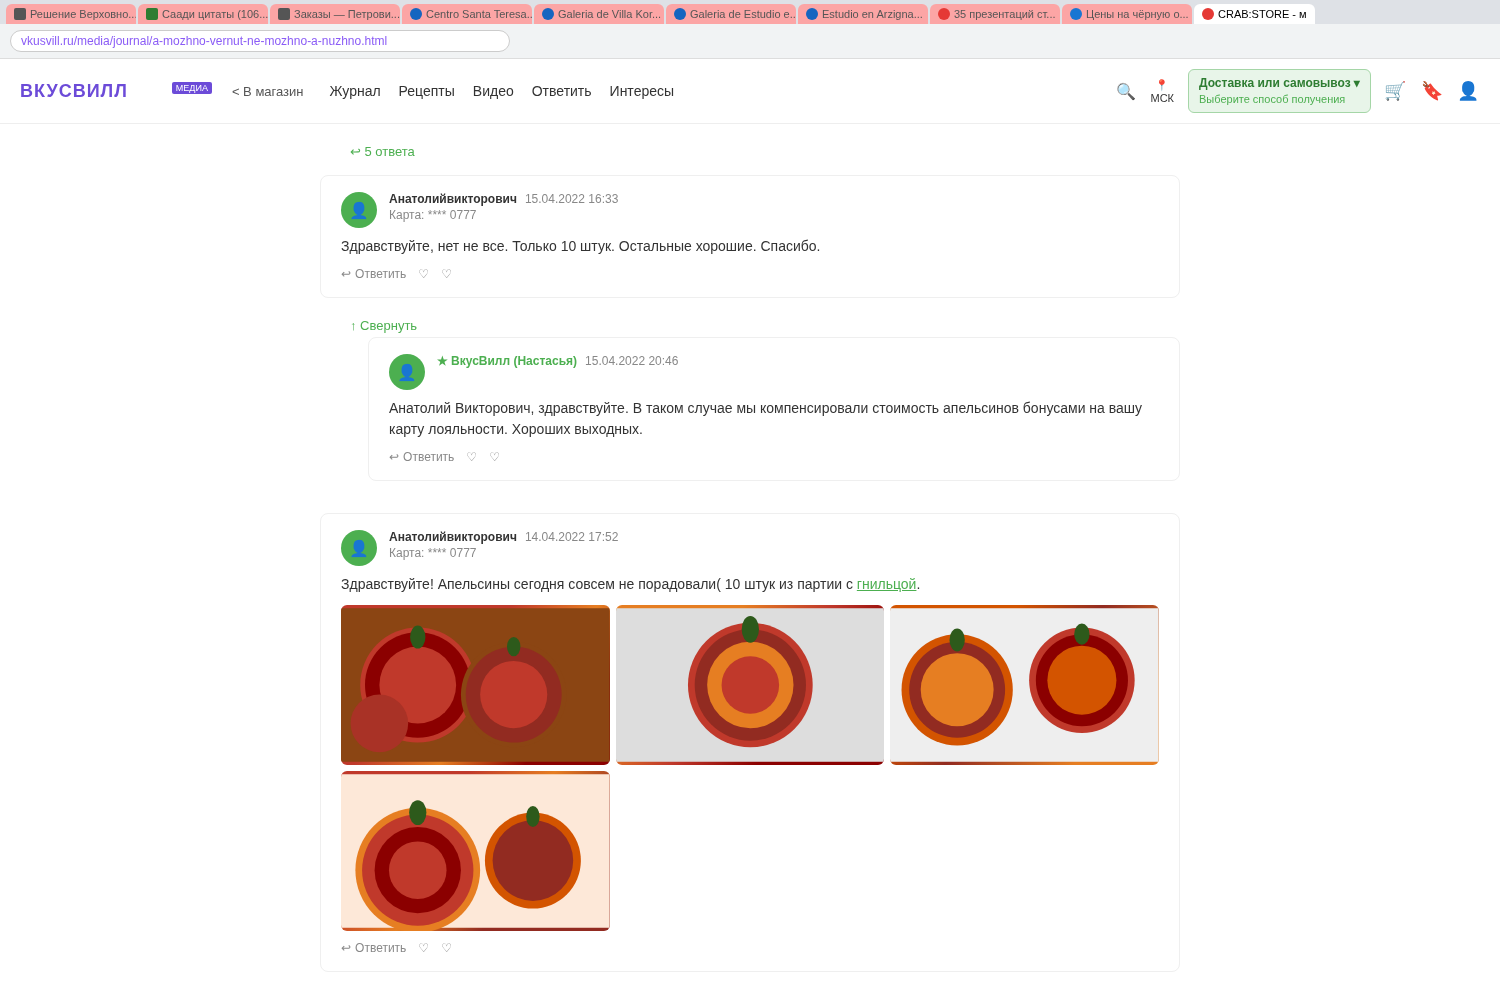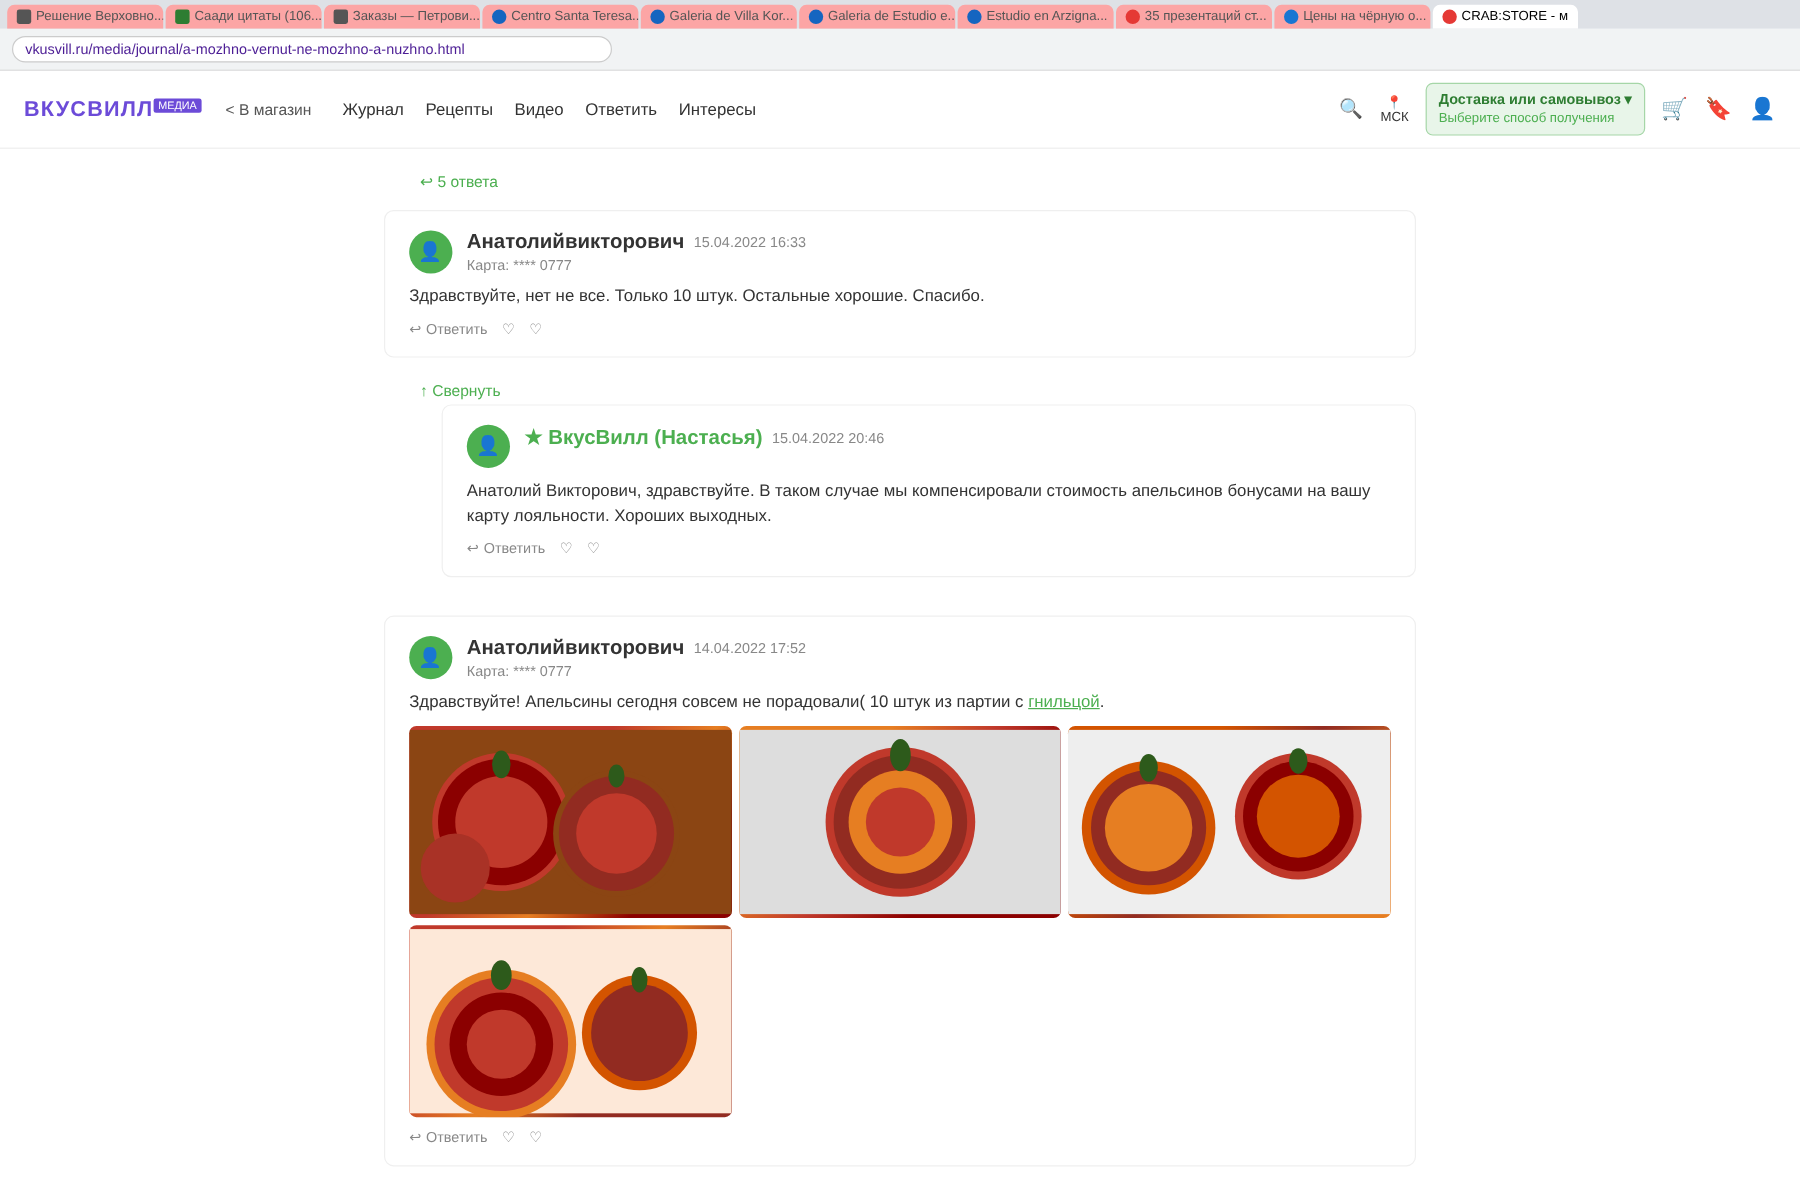--- a/index.html
+++ b/index.html
@@ -13,21 +13,21 @@
       display: flex;
       align-items: center;
       gap: 8px;
     }
     .url-bar {
       background: #fff;
       border: 1px solid #ccc;
       border-radius: 12px;
       padding: 3px 10px;
       font-size: 12px;
-      color: #4c1d95;
+      color: #8b5cf6;
       flex: 1;
       max-width: 500px;
     }
     .tabs-bar {
       background: #dee1e6;
       display: flex;
       align-items: flex-end;
       padding: 4px 6px 0;
       gap: 2px;
       overflow: hidden;
@@ -80,20 +80,21 @@
       letter-spacing: 1px;
       text-transform: uppercase;
     }
     .logo-badge {
       background: #6c4bd8;
       color: #fff;
       font-size: 9px;
       padding: 1px 4px;
       border-radius: 2px;
       margin-top: 1px;
+      margin-left: 44px;
     }
     .back-to-store {
       font-size: 13px;
       color: #555;
       display: flex;
       align-items: center;
       gap: 3px;
       cursor: pointer;
       margin-right: 6px;
     }
@@ -200,21 +201,21 @@
       flex: 1;
     }
     .comment-author-row {
       display: flex;
       align-items: center;
       gap: 8px;
       flex-wrap: wrap;
     }
     .comment-author {
       font-weight: bold;
-      font-size: 17px;
+      font-size: 12px;
       color: #333;
     }
     .comment-author.vkusvill {
       color: #4caf50;
     }
     .comment-date {
       font-size: 12px;
       color: #888;
     }
     .comment-card {

